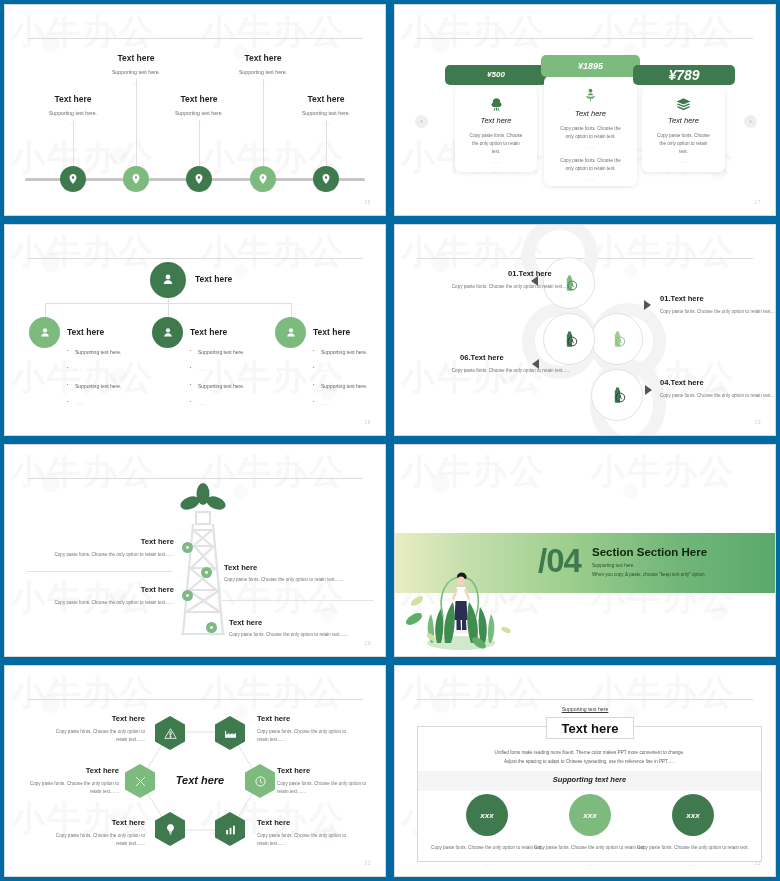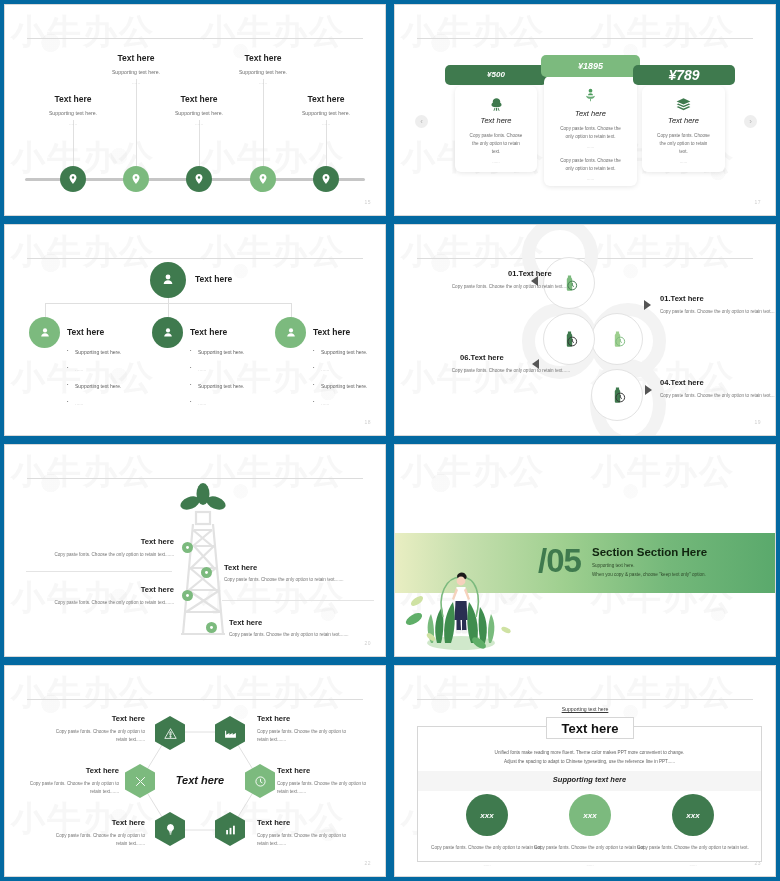--- a/index.html
+++ b/index.html
@@ -500,21 +500,21 @@
   <div class="slide">
     <div class="wm">
       <div class="wm-text wm-a">小牛办公</div>
       <div class="wm-text wm-b">小牛办公</div>
       <div class="wm-text wm-c">小牛办公</div>
       <div class="wm-text wm-d">小牛办公</div>
     </div>
 
     <div class="s6-band"></div>
 
-    <div class="s6-num" style="left:143px; top:97px;">/05</div>
+    <div class="s6-num" style="left:143px; top:97px;">/04</div>
     <div class="s6-h" style="left:197px; top:101px;">Section Section Here</div>
     <div class="s6-s" style="left:197px; top:117px;">Supporting text here.</div>
     <div class="s6-s" style="left:197px; top:126px;">When you copy &amp; paste, choose "keep text only" option.</div>
 
     <svg style="position:absolute; left:8px; top:112px;" width="120" height="95" viewBox="0 0 120 95">
       <ellipse cx="58" cy="86" rx="34" ry="7" fill="#a9d6a0" opacity=".55"></ellipse>
       <g fill="#3f8d4e">
         <path d="M34 86c-4-14-1-28 5-36 2 10 2 26-1 36z"></path>
         <path d="M82 86c4-14 1-28-5-36-2 10-2 26 1 36z"></path>
         <path d="M42 86c-3-18 2-33 8-41 3 13 2 30-2 41z"></path>

